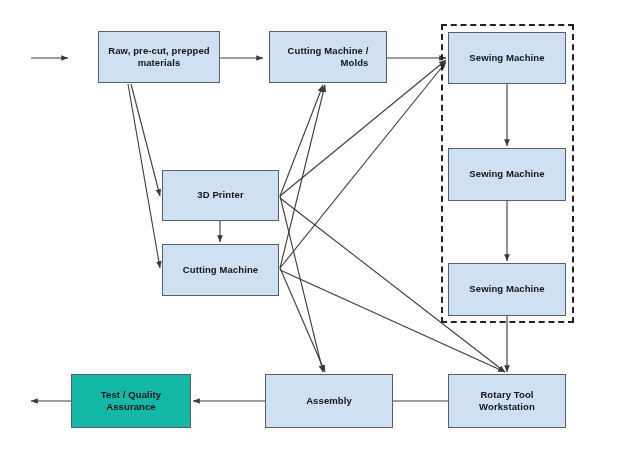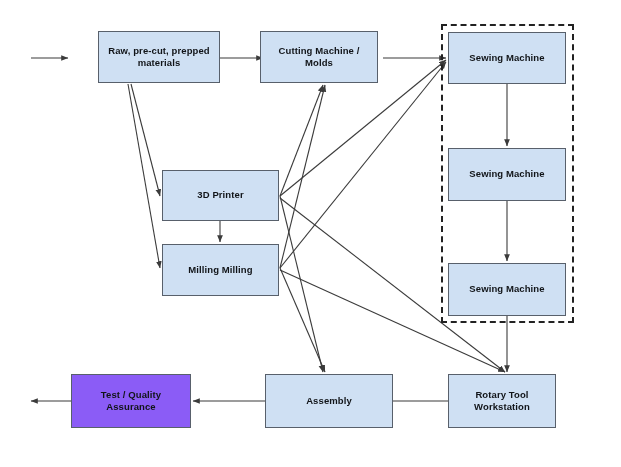--- a/index.html
+++ b/index.html
@@ -90,44 +90,44 @@
       </g>
   </svg>
   <div id="group-container">
       <div class="group-box" style="left: 441px; top: 24px; width: 133px; height: 299px; border-color: rgb(34, 34, 34);"></div>
     </div>
   <div id="node-container">
       <div class="node" style="left: 70px; top: 31px; width: 122px; height: 52px; background: rgb(207, 224, 243); border-color: rgb(88, 96, 107); margin-left: 28px;">
         <span class="node-label">Raw, pre-cut, prepped
 materials</span>
       </div>
-      <div class="node" style="left: 260px; top: 31px; width: 118px; height: 52px; background: rgb(207, 224, 243); border-color: rgb(88, 96, 107);">
+      <div class="node" style="left: 269px; top: 31px; width: 118px; height: 52px; background: rgb(207, 224, 243); border-color: rgb(88, 96, 107); text-align: right;">
         <span class="node-label">Cutting Machine /
 Molds</span>
       </div>
       <div class="node" style="left: 448px; top: 32px; width: 118px; height: 52px; background: rgb(207, 224, 243); border-color: rgb(88, 96, 107);">
         <span class="node-label">Sewing Machine</span>
       </div>
       <div class="node" style="left: 448px; top: 148px; width: 118px; height: 53px; background: rgb(207, 224, 243); border-color: rgb(88, 96, 107);">
         <span class="node-label">Sewing Machine</span>
       </div>
       <div class="node" style="left: 448px; top: 263px; width: 118px; height: 53px; background: rgb(207, 224, 243); border-color: rgb(88, 96, 107);">
         <span class="node-label">Sewing Machine</span>
       </div>
       <div class="node" style="left: 162px; top: 170px; width: 117px; height: 51px; background: rgb(207, 224, 243); border-color: rgb(88, 96, 107); align-items: center;">
         <span class="node-label">3D Printer</span>
       </div>
       <div class="node" style="left: 162px; top: 244px; width: 117px; height: 52px; background: rgb(207, 224, 243); border-color: rgb(88, 96, 107);">
-        <span class="node-label">Milling Milling</span>
+        <span class="node-label">Cutting Machine</span>
       </div>
-      <div class="node" style="left: 71px; top: 374px; width: 120px; height: 54px; background: #8b5cf6; border-color: rgb(88, 96, 107);">
+      <div class="node" style="left: 71px; top: 374px; width: 120px; height: 54px; background: #14b8a6; border-color: rgb(88, 96, 107);">
         <span class="node-label">Test / Quality
 Assurance</span>
       </div>
       <div class="node" style="left: 265px; top: 374px; width: 128px; height: 54px; background: rgb(207, 224, 243); border-color: rgb(88, 96, 107);">
         <span class="node-label">Assembly</span>
       </div>
-      <div class="node" style="left: 448px; top: 374px; width: 108px; height: 54px; background: rgb(207, 224, 243); border-color: rgb(88, 96, 107);">
+      <div class="node" style="left: 448px; top: 374px; width: 118px; height: 54px; background: rgb(207, 224, 243); border-color: rgb(88, 96, 107);">
         <span class="node-label">Rotary Tool
 Workstation</span>
       </div>
     </div>
 </div>
 
 </body></html>

